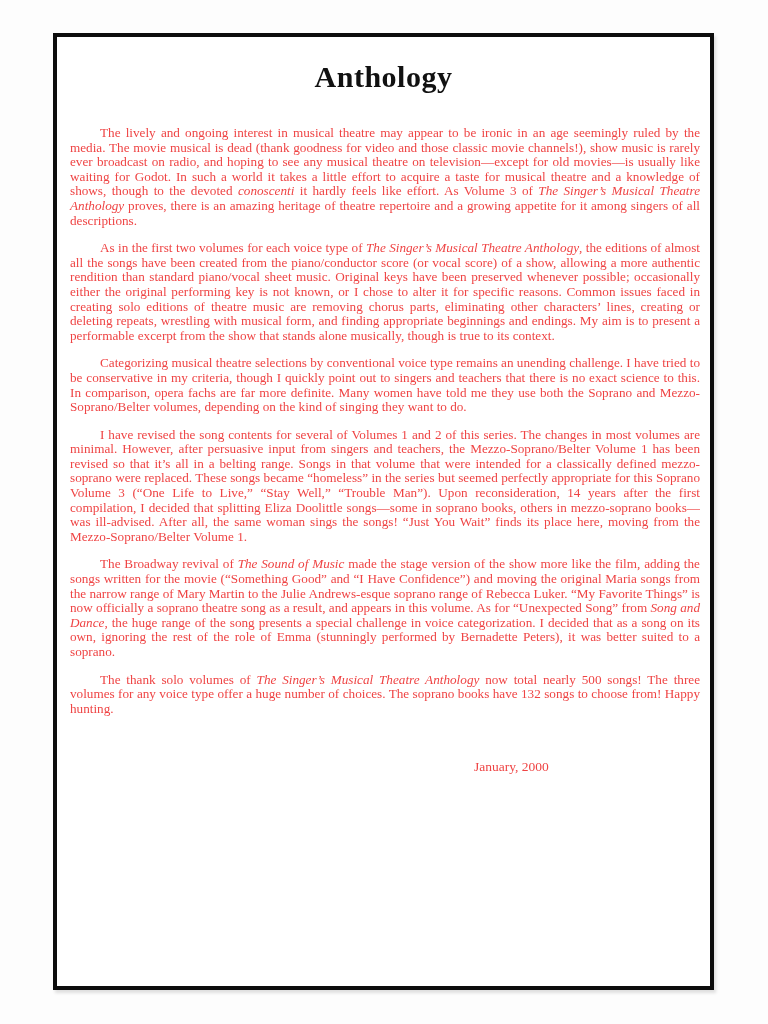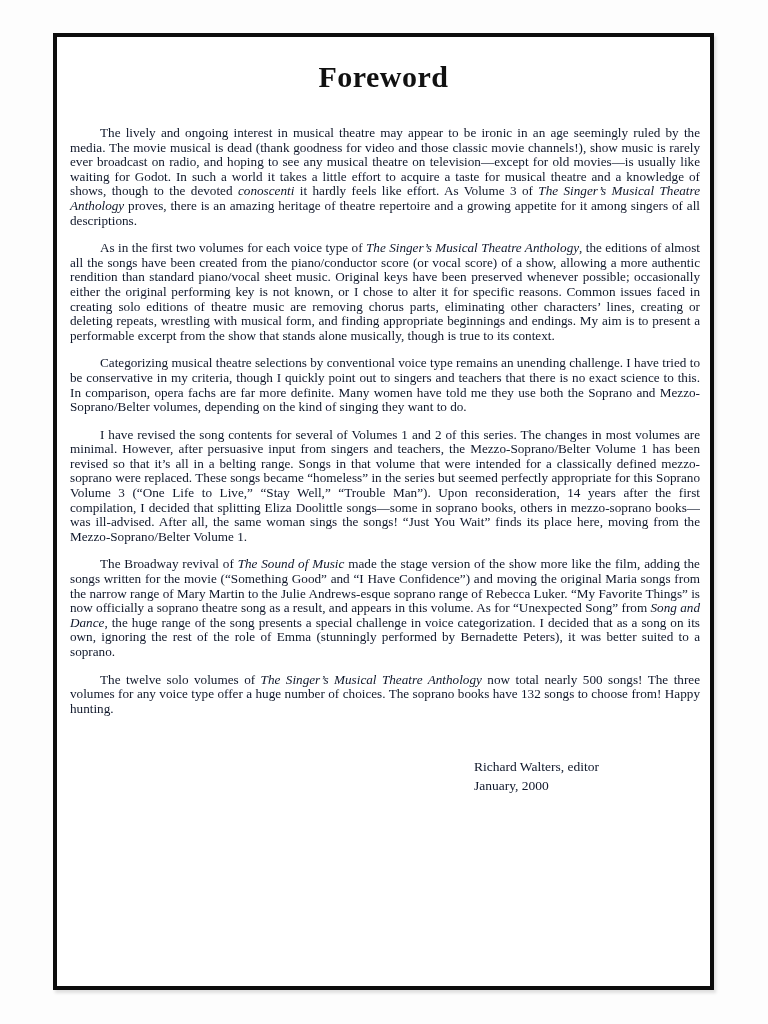--- a/index.html
+++ b/index.html
@@ -36,21 +36,21 @@
     font-size: 30px;
     font-weight: bold;
     letter-spacing: 0.5px;
     color: #111111;
   }
   .body-text {
     margin: 32px 10px 0 13px;
     font-size: 13.2px;
     line-height: 14.6px;
     text-align: justify;
-    color: #0f172a;
+    color: #ef4444;
   }
   .body-text p {
     margin: 0 0 13px 0;
     text-indent: 30px;
   }
   .signature {
     margin-top: 41px;
     margin-left: 404px;
     font-size: 13.5px;
     line-height: 19px;
@@ -58,30 +58,29 @@
     text-indent: 0;
   }
   .signature div { margin: 0; }
 </style>
 </head>
 <body>
 
 <div class="canvas">
   <div class="sheet">
 
-    <h1 class="page-title">Foreword</h1>
+    <h1 class="page-title">Anthology</h1>
 
     <div class="body-text">
       <p><span>The lively and ongoing interest in musical theatre may appear to be ironic in an age seemingly ruled by the media. The movie musical is dead (thank goodness for video and those classic movie channels!), show music is rarely ever broadcast on radio, and hoping to see any musical theatre on television—except for old movies—is usually like waiting for Godot. In such a world it takes a little effort to acquire a taste for musical theatre and a knowledge of shows, though to the devoted </span><i>conoscenti</i><span> it hardly feels like effort. As Volume 3 of </span><i>The Singer’s Musical Theatre Anthology</i><span> proves, there is an amazing heritage of theatre repertoire and a growing appetite for it among singers of all descriptions.</span></p>
       <p><span>As in the first two volumes for each voice type of </span><i>The Singer’s Musical Theatre Anthology</i><span>, the editions of almost all the songs have been created from the piano/conductor score (or vocal score) of a show, allowing a more authentic rendition than standard piano/vocal sheet music. Original keys have been preserved whenever possible; occasionally either the original performing key is not known, or I chose to alter it for specific reasons. Common issues faced in creating solo editions of theatre music are removing chorus parts, eliminating other characters’ lines, creating or deleting repeats, wrestling with musical form, and finding appropriate beginnings and endings. My aim is to present a performable excerpt from the show that stands alone musically, though is true to its context.</span></p>
       <p><span>Categorizing musical theatre selections by conventional voice type remains an unending challenge. I have tried to be conservative in my criteria, though I quickly point out to singers and teachers that there is no exact science to this. In comparison, opera fachs are far more definite. Many women have told me they use both the Soprano and Mezzo-Soprano/Belter volumes, depending on the kind of singing they want to do.</span></p>
       <p><span>I have revised the song contents for several of Volumes 1 and 2 of this series. The changes in most volumes are minimal. However, after persuasive input from singers and teachers, the Mezzo-Soprano/Belter Volume 1 has been revised so that it’s all in a belting range. Songs in that volume that were intended for a classically defined mezzo-soprano were replaced. These songs became “homeless” in the series but seemed perfectly appropriate for this Soprano Volume 3 (“One Life to Live,” “Stay Well,” “Trouble Man”). Upon reconsideration, 14 years after the first compilation, I decided that splitting Eliza Doolittle songs—some in soprano books, others in mezzo-soprano books—was ill-advised. After all, the same woman sings the songs! “Just You Wait” finds its place here, moving from the Mezzo-Soprano/Belter Volume 1.</span></p>
       <p><span>The Broadway revival of </span><i>The Sound of Music</i><span> made the stage version of the show more like the film, adding the songs written for the movie (“Something Good” and “I Have Confidence”) and moving the original Maria songs from the narrow range of Mary Martin to the Julie Andrews-esque soprano range of Rebecca Luker. “My Favorite Things” is now officially a soprano theatre song as a result, and appears in this volume. As for “Unexpected Song” from </span><i>Song and Dance</i><span>, the huge range of the song presents a special challenge in voice categorization. I decided that as a song on its own, ignoring the rest of the role of Emma (stunningly performed by Bernadette Peters), it was better suited to a soprano.</span></p>
-      <p><span>The twelve solo volumes of </span><i>The Singer’s Musical Theatre Anthology</i><span> now total nearly 500 songs! The three volumes for any voice type offer a huge number of choices. The soprano books have 132 songs to choose from! Happy hunting.</span></p>
+      <p><span>The thank solo volumes of </span><i>The Singer’s Musical Theatre Anthology</i><span> now total nearly 500 songs! The three volumes for any voice type offer a huge number of choices. The soprano books have 132 songs to choose from! Happy hunting.</span></p>
 
       <div class="signature">
-        <div>Richard Walters, editor</div>
         <div>January, 2000</div>
       </div>
     </div>
 
   </div>
 </div>
 
 </body></html>

